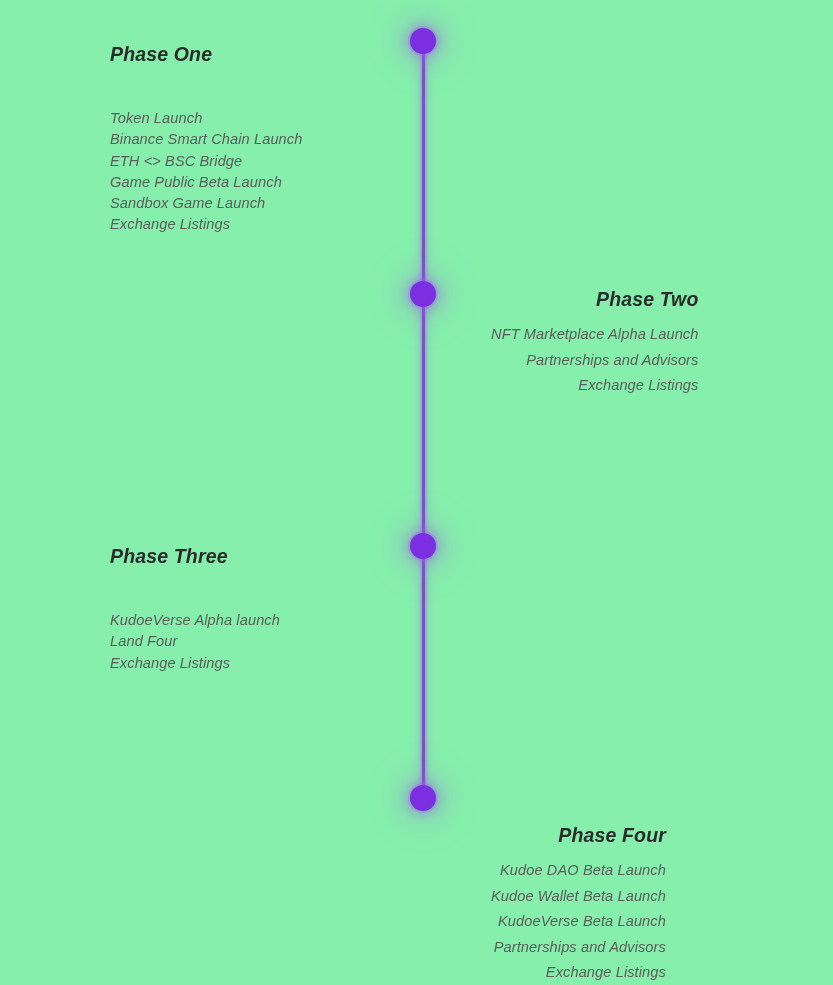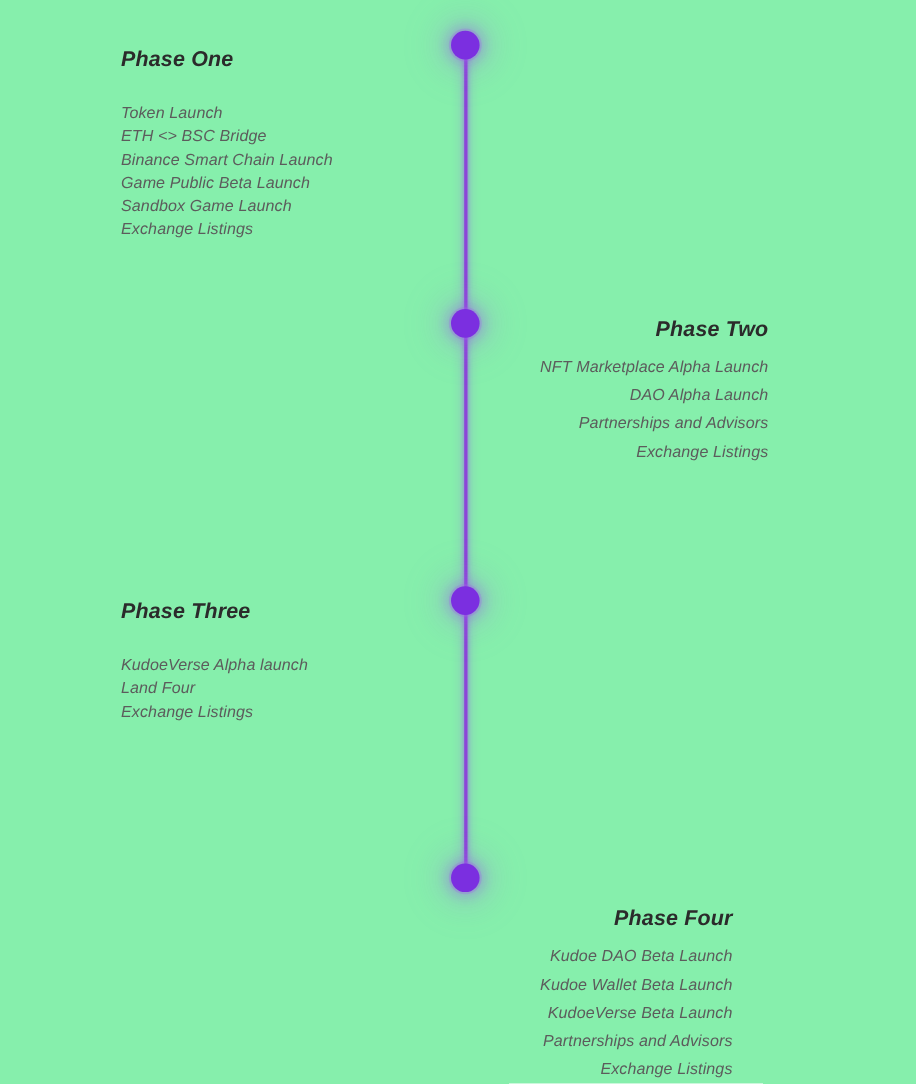--- a/index.html
+++ b/index.html
@@ -78,21 +78,21 @@
     letter-spacing: 0.1px;
     white-space: nowrap;
   }
 
   
   .phase.side-left { left: 110px; text-align: left; }
   
   .phase.side-right { left: 491px; text-align: right; }
 
   
-  .phase.rhythm-tight .phase-items { margin-top: 27px; }
+  .phase.rhythm-tight .phase-items { margin-top: 42px; }
   .phase.rhythm-tight .phase-items li { line-height: 21.3px; }
 
   
   .phase.rhythm-airy .phase-items { margin-top: 11px; }
   .phase.rhythm-airy .phase-items li { line-height: 25.6px; }
 
   
   #phase-1 { top: 43px; }
   #phase-2 { top: 288px; }
   #phase-3 { top: 545px; }
@@ -107,33 +107,32 @@
 
   <div class="timeline-node" style="top:41px;"></div>
   <div class="timeline-node" style="top:294px;"></div>
   <div class="timeline-node" style="top:546px;"></div>
   <div class="timeline-node" style="top:798px;"></div>
 
   <section class="phase side-left rhythm-tight" id="phase-1">
     <h2 class="phase-title">Phase One</h2>
     <ul class="phase-items">
       <li>Token Launch</li>
+      <li>Binance Smart Chain Launch</li>
       <li>ETH &lt;&gt; BSC Bridge</li>
-      <li>Binance Smart Chain Launch</li>
       <li>Game Public Beta Launch</li>
       <li>Sandbox Game Launch</li>
       <li>Exchange Listings</li>
     </ul>
   </section>
 
   <section class="phase side-right rhythm-airy" id="phase-2">
     <h2 class="phase-title">Phase Two</h2>
     <ul class="phase-items">
       <li>NFT Marketplace Alpha Launch</li>
-      <li>DAO Alpha Launch</li>
       <li>Partnerships and Advisors</li>
       <li>Exchange Listings</li>
     </ul>
   </section>
 
   <section class="phase side-left rhythm-tight" id="phase-3">
     <h2 class="phase-title">Phase Three</h2>
     <ul class="phase-items">
       <li>KudoeVerse Alpha launch</li>
       <li>Land Four</li>

